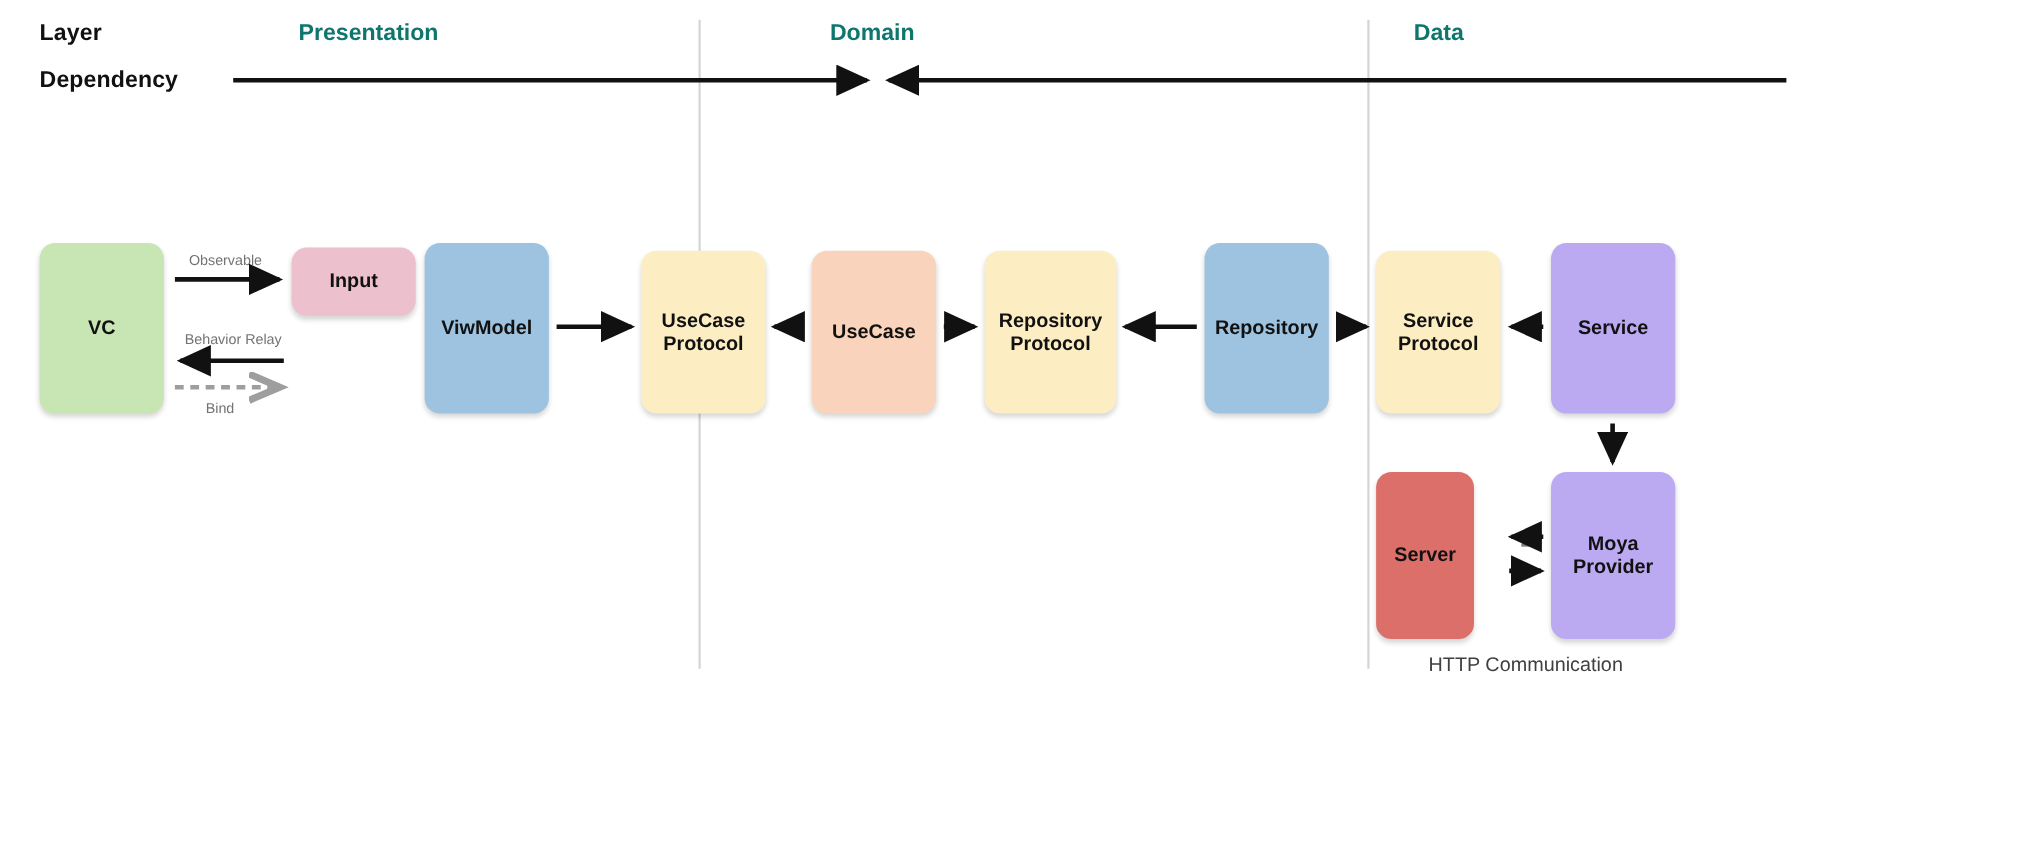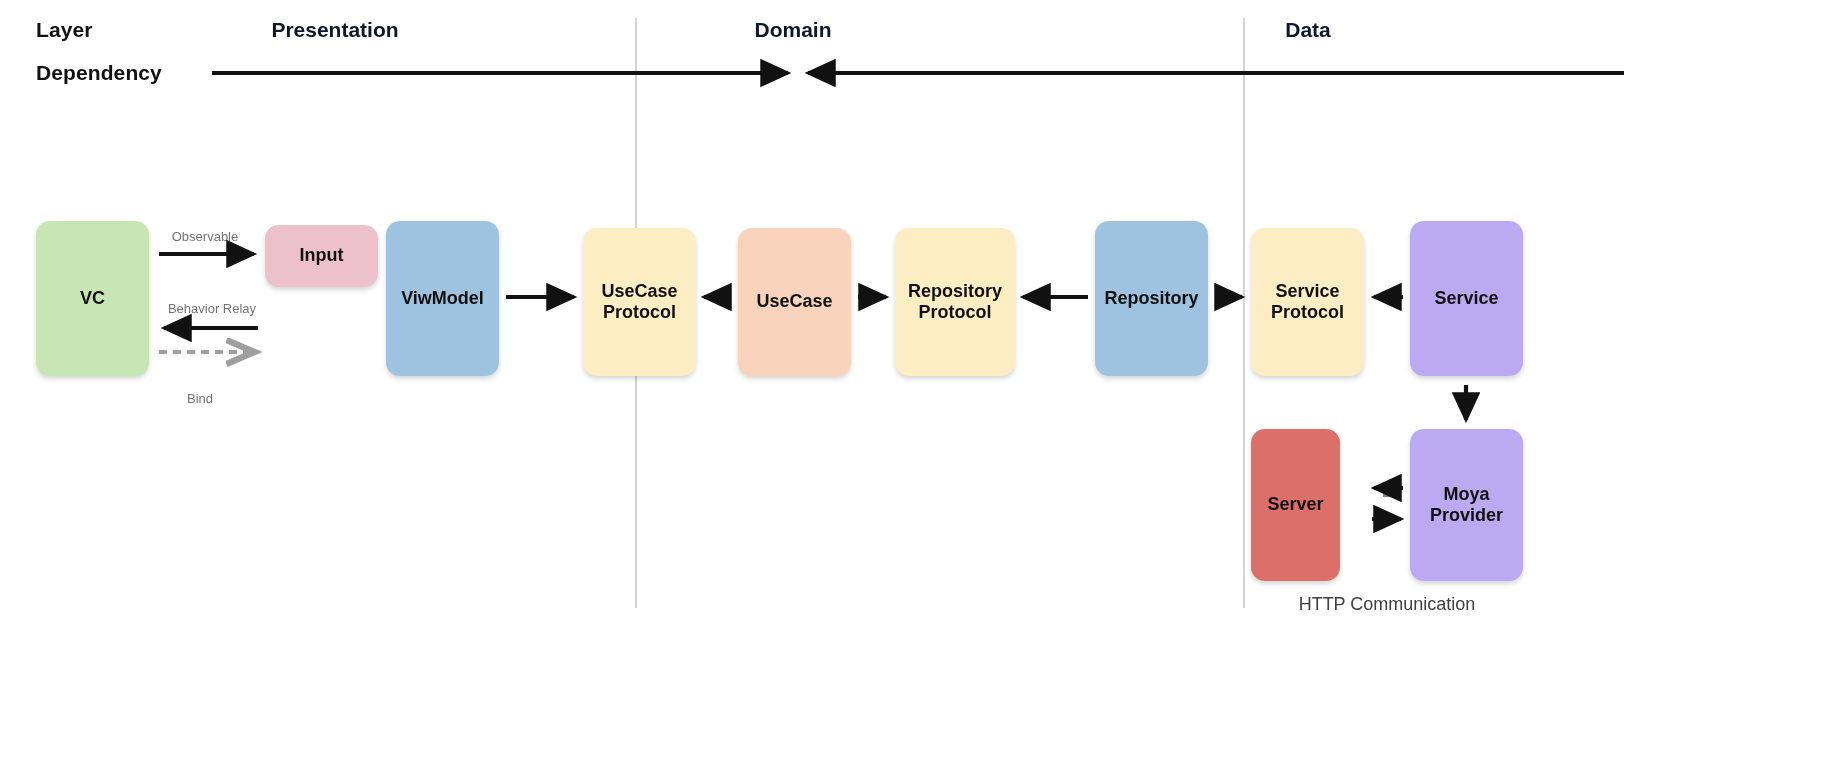--- a/index.html
+++ b/index.html
@@ -26,21 +26,21 @@
     font-size: 21px;
     font-weight: bold;
     color: #111111;
     letter-spacing: .1px;
     white-space: nowrap;
   }
   .layer-title {
     position: absolute;
     font-size: 21px;
     font-weight: bold;
-    color: #0f172a;
+    color: #0f766e;
     text-align: center;
     white-space: nowrap;
     transform: translateX(-50%);
   }
 
   
   .divider {
     position: absolute;
     width: 2px;
     background: #d4d4d4;
@@ -140,21 +140,21 @@
 
   <div class="node" style="left:1410px; top:221px; width:113px; height:155px; background:#bbaaf2;"><span>Service</span></div>
 
   <div class="node" style="left:1251px; top:429px; width:89px; height:152px; background:#dd6f6a;"><span>Server</span></div>
 
   <div class="node" style="left:1410px; top:429px; width:113px; height:152px; background:#bbaaf2;"><span>Moya
 Provider</span></div>
 
   <div class="edge-label small" style="left:205px; top:229px;">Observable</div>
   <div class="edge-label small" style="left:212px; top:301px;">Behavior Relay</div>
-  <div class="edge-label small" style="left:200px; top:363px;margin-top:28px;">Bind</div>
+  <div class="edge-label small" style="left:200px; top:363px;">Bind</div>
 
   <div class="caption" style="left:1387px; top:594px;">HTTP Communication</div>
 
   <svg id="arrows" viewBox="0 0 1837 772" width="1837" height="772" xmlns="http://www.w3.org/2000/svg">
     <defs>
       <marker id="ah" markerWidth="9" markerHeight="9" refX="6.6" refY="3.4" orient="auto" markerUnits="strokeWidth">
         <path d="M0,0 L7.4,3.4 L0,6.8 z" fill="#111111"></path>
       </marker>
       <marker id="ah-gray" markerWidth="9" markerHeight="9" refX="6.4" refY="3.4" orient="auto" markerUnits="strokeWidth">
         <path d="M0,0.4 L7.0,3.4 L0,6.4" fill="none" stroke="#9e9e9e" stroke-width="1.6"></path>

